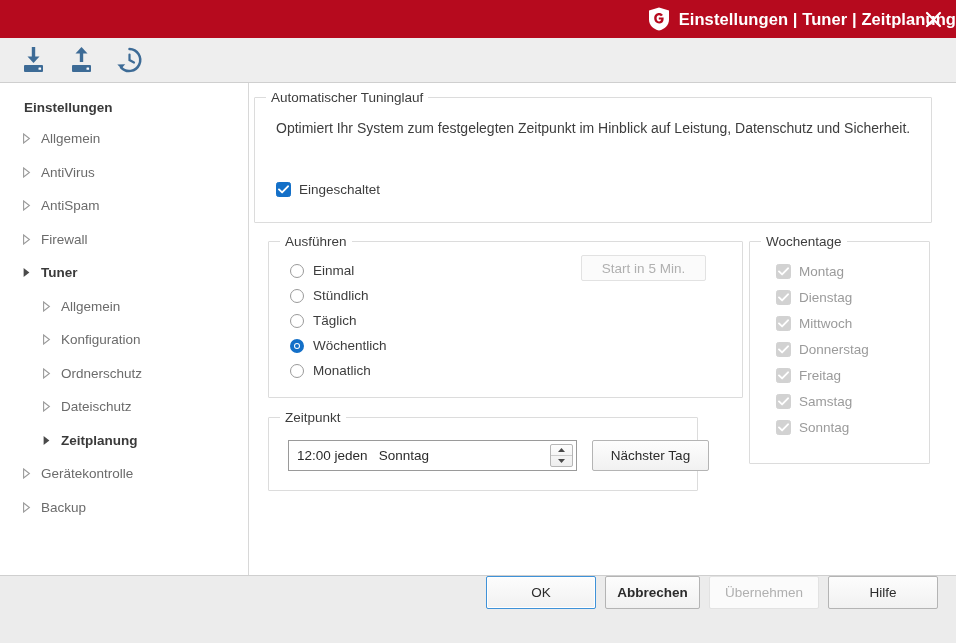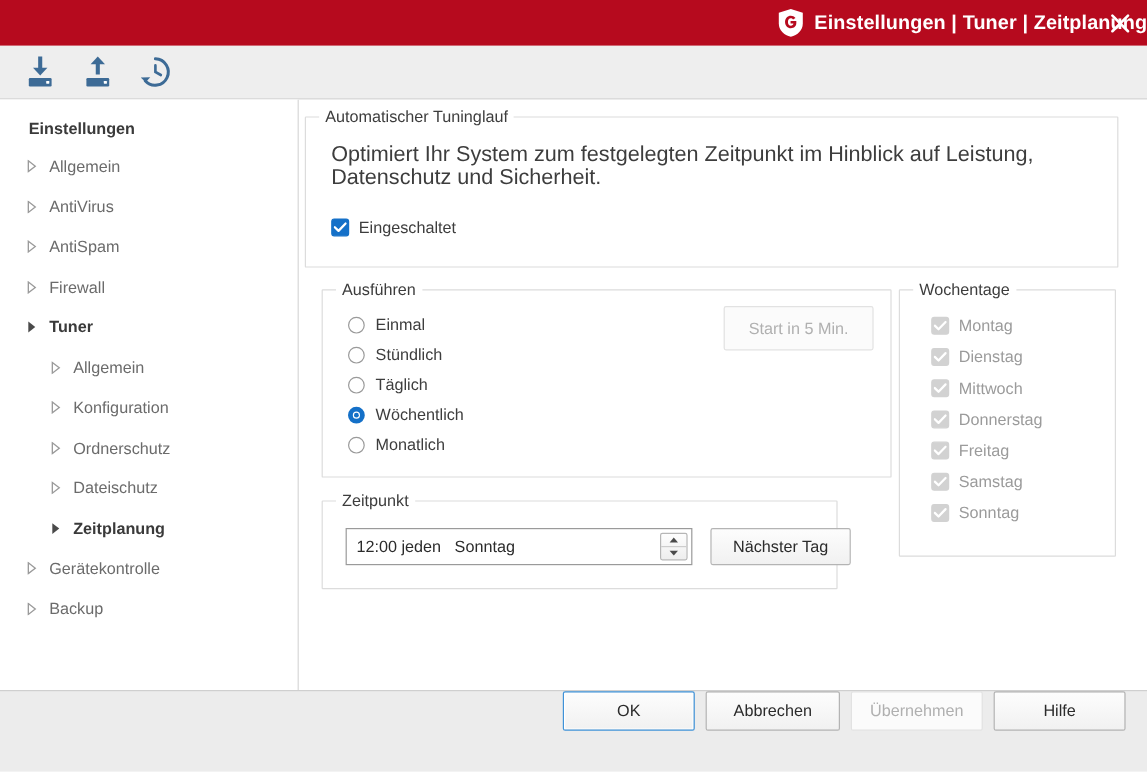--- a/index.html
+++ b/index.html
@@ -62,21 +62,21 @@
     position:absolute;border:1px solid #dcdcdc;border-radius:1px;
     background:#fff;box-sizing:border-box;
   }
   .group > .legend{
     position:absolute;top:-8px;left:11px;background:#fff;padding:0 5px;
     font-size:13.5px;color:#3d3d3d;white-space:nowrap;
   }
 
   .desc{
     position:absolute;left:21px;top:21px;right:18px;
-    font-size:18px;color:#3d3d3d;line-height:19px;
+    font-size:14px;color:#3d3d3d;line-height:19px;
   }
 
   
   .cbrow{display:flex;align-items:center;cursor:pointer;}
   .cb{
     width:15px;height:15px;flex:0 0 15px;border-radius:2.5px;box-sizing:border-box;
     background:#1470c8;border:1px solid #1470c8;
     display:flex;align-items:center;justify-content:center;margin-right:8px;
   }
   .cb.dis{background:#d2d2d2;border-color:#d2d2d2;}
@@ -314,21 +314,21 @@
             </div>
             <div class="rbrow">
               <span class="rb on"></span>
               <span class="rblabel">Wöchentlich</span>
             </div>
             <div class="rbrow">
               <span class="rb"></span>
               <span class="rblabel">Monatlich</span>
             </div>
           </div>
-        <div id="start-button" class="btn dis" style="position:absolute;right:14px;top:13px;width:125px;height:37px;">
+        <div id="start-button" class="btn dis" style="position:absolute;right:36px;top:13px;width:125px;height:26px;">
           <span>Start in 5 Min.</span>
         </div>
       </div>
 
       <div class="group" style="left:19px;top:334px;width:430px;height:74px;">
         <span class="legend">Zeitpunkt</span>
         <div class="field" style="left:19px;top:22px;width:289px;height:31px;">
           <span class="txt">12:00 jeden   Sonntag</span>
           <span class="spin">
             <span class="half">
@@ -410,21 +410,21 @@
           </div>
       </div>
 
     </div>
   </div>
 
   <div class="bottombar">
     <div class="btn focus" style="width:110px;">
       <span>OK</span>
     </div>
-    <div class="btn" style="width:112px;">
+    <div class="btn" style="width:95px;font-weight:bold;">
       <span>Abbrechen</span>
     </div>
     <div id="apply-button" class="btn dis" style="width:110px;">
       <span>Übernehmen</span>
     </div>
     <div class="btn" style="width:110px;">
       <span>Hilfe</span>
     </div>
   </div>
 

